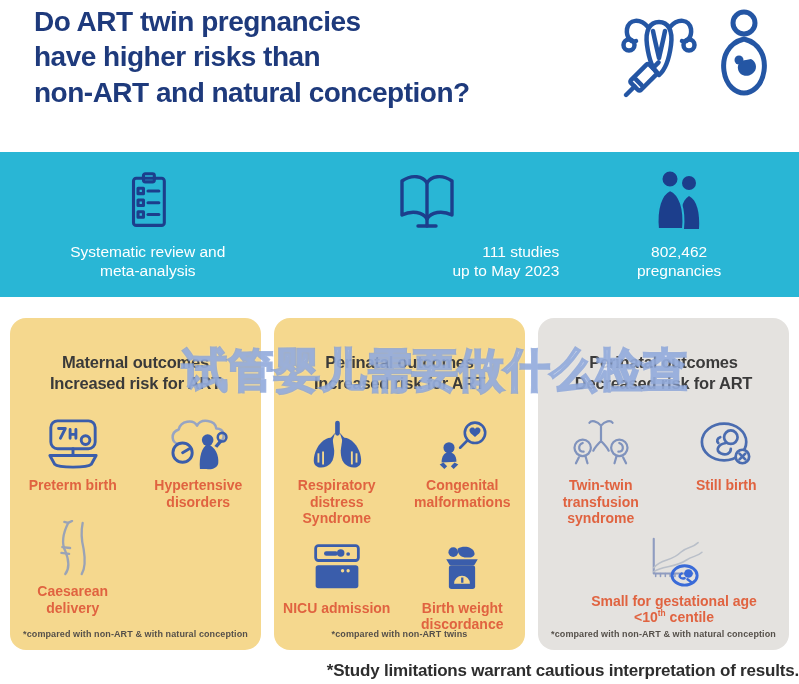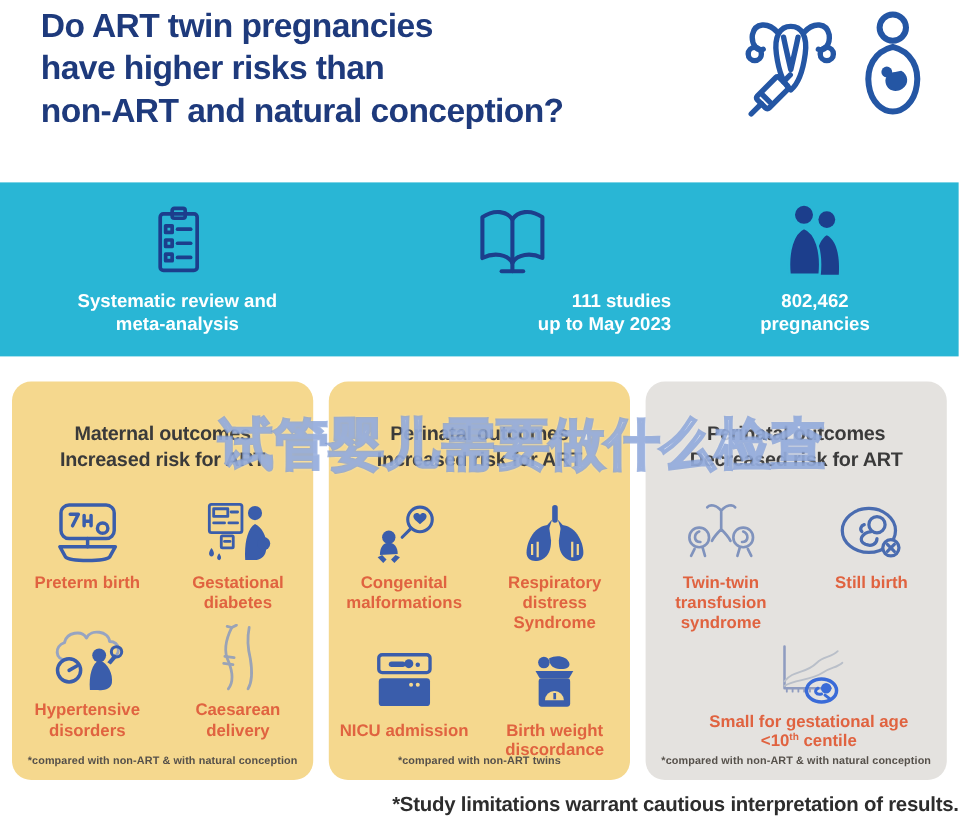--- a/index.html
+++ b/index.html
@@ -9,21 +9,21 @@
   
   .header { position:absolute; top:0; left:0; right:0; height:152px; padding:4px 24px 0 34px; display:flex; justify-content:space-between; }
   .title { font-size:28px; font-weight:bold; color:#1e3a7c; line-height:1.26; letter-spacing:-0.5px; }
   .title span { display:block; }
   .header-icons { display:flex; gap:12px; margin-top:4px; }
 
   
   .band { position:absolute; top:152px; left:0; width:799px; height:145px; background:#29b6d5; display:flex; align-items:center; }
   .band-item { text-align:center; color:#fff; }
   .band-item .bi-icon { height:62px; display:flex; align-items:center; justify-content:center; margin-bottom:12px; }
-  .band-label { font-size:15.5px; font-weight:bold; line-height:1.18; }
+  .band-label { font-size:15.5px; font-weight:normal; line-height:1.18; }
   .band-label span { display:block; }
   .bc1 { width:37%; } .bc2 { width:33%;text-align:right; } .bc3 { width:30%; }
 
   
   .panels { position:absolute; top:318px; left:10px; width:779px; height:332px; display:flex; gap:13px; }
   .panel { flex:1; border-radius:16px; position:relative; text-align:center; }
   .panel.yellow { background:#f5d88e; }
   .panel.gray { background:#e4e2df; }
   .panel-heading { margin-top:34px; font-size:16.5px; font-weight:bold; color:#3a3a3a; line-height:1.28; letter-spacing:-0.2px; }
   .panel-heading span { display:block; }
@@ -156,41 +156,20 @@
               <path d="M29,14 v9 M29,19 h6 M35,14 v9"></path>
               <circle cx="45" cy="25" r="4.5"></circle>
               <path d="M8,41 H56 L51,50 C47,54 17,54 13,50 Z"></path>
               <line x1="32" y1="34" x2="32" y2="41"></line>
             </svg>
           </div>
           <div class="outcome-label">Preterm birth</div>
         </div>
         <div class="outcome">
           <div class="oc-icon">
-            <svg width="58" height="54" viewBox="0 0 64 58" fill="none" stroke="#3a5dab" stroke-width="2.6" stroke-linecap="round" stroke-linejoin="round">
-              <rect x="6" y="4" width="30" height="26" rx="2"></rect>
-              <rect x="10" y="8" width="13" height="7"></rect>
-              <line x1="26" y1="11" x2="32" y2="11"></line>
-              <line x1="10" y1="21" x2="20" y2="21"></line>
-              <line x1="24" y1="21" x2="32" y2="21"></line>
-              <rect x="17" y="33" width="11" height="11" rx="1"></rect>
-              <line x1="20" y1="38" x2="25" y2="38"></line>
-              <path d="M8,44 c-3,4 -3,7 0,8 c3,-1 3,-4 0,-8 Z" fill="#3a5dab" stroke="none"></path>
-              <path d="M15,49 c-2.4,3.2 -2.4,5.6 0,6.4 c2.4,-0.8 2.4,-3.2 0,-6.4 Z" fill="#3a5dab" stroke="none"></path>
-              <g fill="#3a5dab" stroke="none">
-                <circle cx="48" cy="12" r="6.5"></circle>
-                <path d="M39,55 C38,40 41,26 48,22 C56,26 60,36 58,47 C57,53 51,56 46,55 Z"></path>
-                <circle cx="56" cy="40" r="6"></circle>
-              </g>
-            </svg>
-          </div>
-          <div class="outcome-label">Gestational diabetes</div>
-        </div>
-        <div class="outcome">
-          <div class="oc-icon">
             <svg width="62" height="54" viewBox="0 0 64 56" fill="none" stroke-linecap="round" stroke-linejoin="round">
               <path d="M13,29 C4,29 3,17 12,14 C14,5 27,3 31,10 C35,2 50,4 51,13 C60,13 61,24 54,27" stroke="#97a4c2" stroke-width="2.6"></path>
               <circle cx="16" cy="38" r="10" stroke="#3a5dab" stroke-width="3"></circle>
               <line x1="16" y1="38" x2="23" y2="34" stroke="#3a5dab" stroke-width="3"></line>
               <g fill="#3a5dab" stroke="none">
                 <circle cx="42" cy="25" r="6"></circle>
                 <path d="M34,55 C33,42 36,32 42,29 C50,32 54,41 53,49 C52,54 46,56 41,55 Z"></path>
                 <path d="M49,31 L55,24 L58,26 L52,33 Z"></path>
               </g>
               <circle cx="57" cy="22" r="4.5" stroke="#3a5dab" stroke-width="2.6"></circle>
@@ -213,53 +192,53 @@
       </div>
       <div class="panel-footnote">*compared with non-ART &amp; with natural conception</div>
     </div>
 
     <div class="panel yellow p2">
       <div class="panel-heading">
         <span>Perinatal outcomes</span>
         <span>Increased risk for ART</span>
       </div>
       <div class="outcome-grid">
-        <div class="outcome">
-          <div class="oc-icon">
-            <svg width="60" height="52" viewBox="0 0 64 56" fill="none" stroke-linecap="round">
-              <circle cx="46" cy="16" r="11" stroke="#3a5dab" stroke-width="2.8"></circle>
-              <line x1="38" y1="24" x2="30" y2="32" stroke="#3a5dab" stroke-width="2.8"></line>
-              <path d="M46,12 c-2,-3.5 -7.5,-1 -5.5,3 c1.2,2.2 3.5,3.4 5.5,5.4 c2,-2 4.3,-3.2 5.5,-5.4 c2,-4 -3.5,-6.5 -5.5,-3 Z" fill="#3a5dab" stroke="none"></path>
-              <g fill="#3a5dab" stroke="none">
-                <circle cx="18" cy="32" r="6"></circle>
-                <path d="M10,48 C10,41 13,37 18,37 C23,37 26,41 26,47 Z"></path>
-                <path d="M8,50 l5,5 l3,-3 l-4,-4 Z"></path>
-                <path d="M28,50 l-5,5 l-3,-3 l4,-4 Z"></path>
-              </g>
-            </svg>
-          </div>
-          <div class="outcome-label">Congenital malformations</div>
-        </div>
         <div class="outcome">
           <div class="oc-icon">
             <svg width="60" height="52" viewBox="0 0 64 56" fill="#3a5dab" stroke="none">
               <rect x="30" y="3" width="5" height="16" rx="2.5"></rect>
               <path d="M30,16 L22,25 L26,28 Z"></path>
               <path d="M35,16 L43,25 L39,28 Z"></path>
               <path d="M27,21 C15,21 7,35 7,46 C7,53 14,55 21,52 C27,49 29,43 29,35 Z"></path>
               <path d="M38,21 C50,21 58,35 58,46 C58,53 51,55 44,52 C38,49 36,43 36,35 Z"></path>
               <g stroke="#f5d88e" stroke-width="2">
                 <line x1="12" y1="38" x2="12" y2="48"></line>
                 <line x1="17" y1="36" x2="17" y2="50"></line>
                 <line x1="53" y1="38" x2="53" y2="48"></line>
                 <line x1="48" y1="36" x2="48" y2="50"></line>
               </g>
             </svg>
           </div>
           <div class="outcome-label">Respiratory distress Syndrome</div>
+        </div>
+        <div class="outcome">
+          <div class="oc-icon">
+            <svg width="60" height="52" viewBox="0 0 64 56" fill="none" stroke-linecap="round">
+              <circle cx="46" cy="16" r="11" stroke="#3a5dab" stroke-width="2.8"></circle>
+              <line x1="38" y1="24" x2="30" y2="32" stroke="#3a5dab" stroke-width="2.8"></line>
+              <path d="M46,12 c-2,-3.5 -7.5,-1 -5.5,3 c1.2,2.2 3.5,3.4 5.5,5.4 c2,-2 4.3,-3.2 5.5,-5.4 c2,-4 -3.5,-6.5 -5.5,-3 Z" fill="#3a5dab" stroke="none"></path>
+              <g fill="#3a5dab" stroke="none">
+                <circle cx="18" cy="32" r="6"></circle>
+                <path d="M10,48 C10,41 13,37 18,37 C23,37 26,41 26,47 Z"></path>
+                <path d="M8,50 l5,5 l3,-3 l-4,-4 Z"></path>
+                <path d="M28,50 l-5,5 l-3,-3 l4,-4 Z"></path>
+              </g>
+            </svg>
+          </div>
+          <div class="outcome-label">Congenital malformations</div>
         </div>
         <div class="outcome">
           <div class="oc-icon">
             <svg width="60" height="52" viewBox="0 0 64 56" fill="none" stroke-linejoin="round">
               <rect x="9" y="5" width="46" height="16" rx="3" stroke="#3a5dab" stroke-width="3"></rect>
               <g fill="#3a5dab" stroke="none">
                 <circle cx="36" cy="13" r="4"></circle>
                 <rect x="18" y="11" width="15" height="5" rx="2.5"></rect>
                 <circle cx="44" cy="14" r="2"></circle>
                 <rect x="9" y="26" width="46" height="25" rx="3"></rect>

